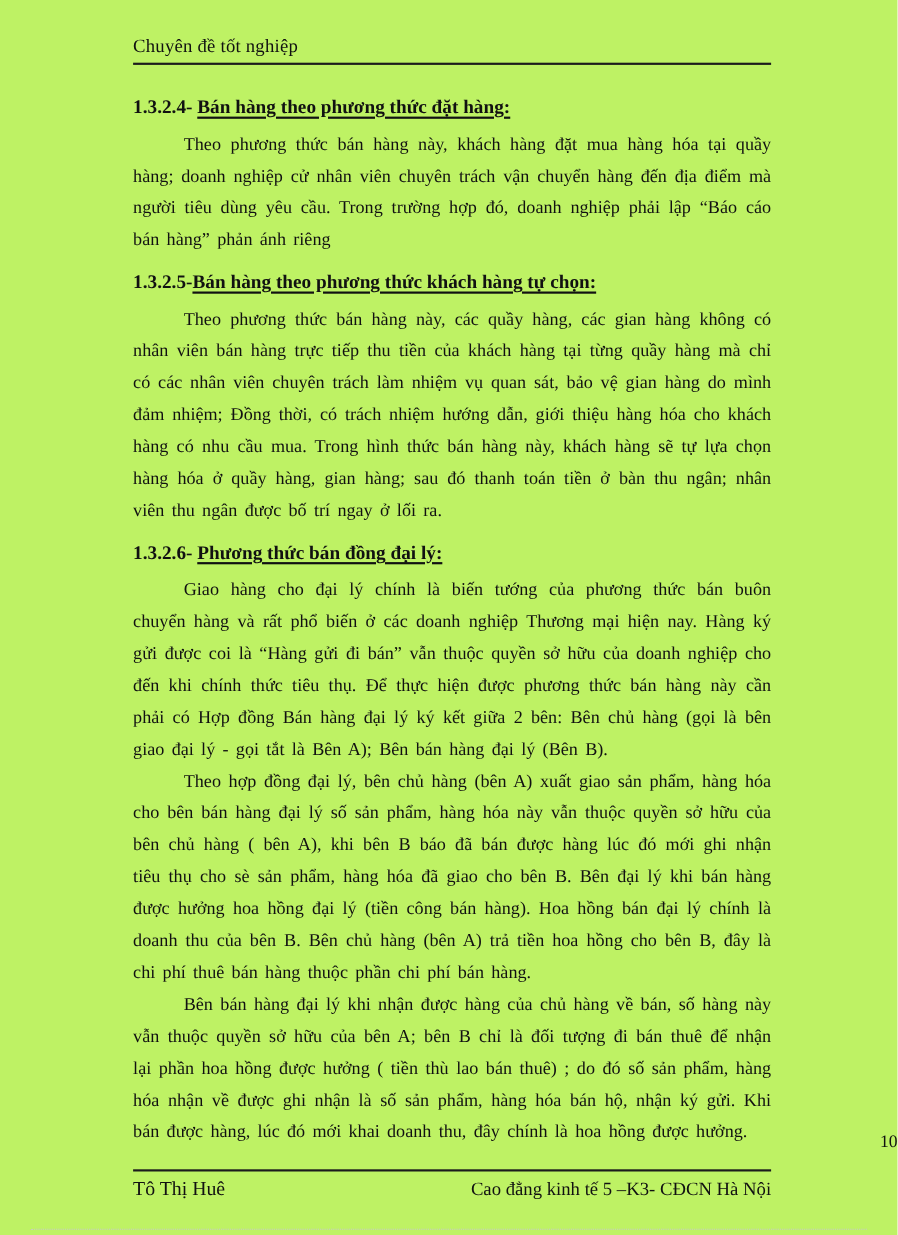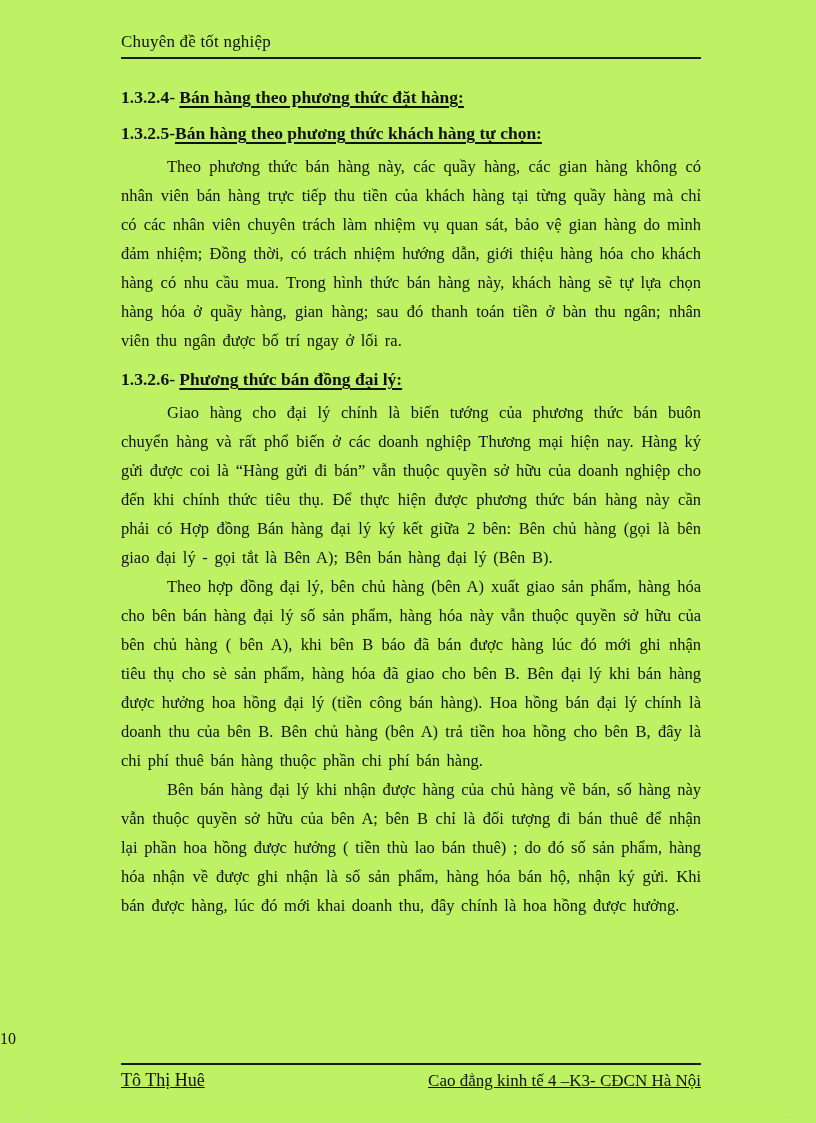--- a/index.html
+++ b/index.html
@@ -48,39 +48,38 @@
     text-align: justify;
     text-indent: 46px;
     margin: 0;
     word-spacing: 2.5px;
   }
   .page-number {
     position: absolute;
     left: 0;
     top: 1030px;
     width: 100%;
-    text-align: left;
+    text-align: right;
     font-size: 16px;
   }
   .footer-rule {
     position: absolute;
     left: 121px;
     top: 1063px;
     width: 580px;
     border-top: 2px solid #1c1c1c;
   }
   .footer-row {
     position: absolute;
     left: 121px;
     top: 1070px;
     width: 580px;
     display: flex;
     justify-content: space-between;
     align-items: baseline;
-    text-decoration: underline;
   }
   .footer-author {
     font-size: 18px;
   }
   .footer-class {
     font-size: 17px;
   }
   .bottom-dotted {
     position: absolute;
     left: 28px;
@@ -96,20 +95,21 @@
 
   <div class="content">
 
     <div class="doc-header">Chuyên đề tốt nghiệp</div>
 
     <div class="body-text">
 
       <div class="section-heading">
         <span class="heading-number">1.3.2.4- </span><span class="heading-title">Bán hàng theo phương thức đặt hàng:</span>
       </div>
+      <p class="para">Theo phương thức bán hàng này, khách hàng đặt mua hàng hóa tại quầy hàng; doanh nghiệp cử nhân viên chuyên trách vận chuyển hàng đến địa điểm mà người tiêu dùng yêu cầu. Trong trường hợp đó, doanh nghiệp phải lập “Báo cáo bán hàng” phản ánh riêng</p>
 
       <div class="section-heading">
         <span class="heading-number">1.3.2.5-</span><span class="heading-title">Bán hàng theo phương thức khách hàng tự chọn:</span>
       </div>
       <p class="para">Theo phương thức bán hàng này, các quầy hàng, các gian hàng không có nhân viên bán hàng trực tiếp thu tiền của khách hàng tại từng quầy hàng mà chỉ có các nhân viên chuyên trách làm nhiệm vụ quan sát, bảo vệ gian hàng do mình đảm nhiệm; Đồng thời, có trách nhiệm hướng dẫn, giới thiệu hàng hóa cho khách hàng có nhu cầu mua. Trong hình thức bán hàng này, khách hàng sẽ tự lựa chọn hàng hóa ở quầy hàng, gian hàng; sau đó thanh toán tiền ở bàn thu ngân; nhân viên thu ngân được bố trí ngay ở lối ra.</p>
 
       <div class="section-heading">
         <span class="heading-number">1.3.2.6- </span><span class="heading-title">Phương thức bán đồng đại lý:</span>
       </div>
       <p class="para">Giao hàng cho đại lý chính là biến tướng của phương thức bán buôn chuyển hàng và rất phổ biến ở các doanh nghiệp Thương mại hiện nay. Hàng ký gửi được coi là “Hàng gửi đi bán” vẫn thuộc quyền sở hữu của doanh nghiệp cho đến khi chính thức tiêu thụ. Để thực hiện được phương thức bán hàng này cần phải có Hợp đồng Bán hàng đại lý ký kết giữa 2 bên: Bên chủ hàng (gọi là bên giao đại lý - gọi tắt là Bên A); Bên bán hàng đại lý (Bên B).</p>
@@ -118,18 +118,18 @@
 
     </div>
   </div>
 
   <div class="page-number">10</div>
 
   <div class="footer-rule"></div>
 
   <div class="footer-row">
     <span class="footer-author">Tô Thị Huê</span>
-    <span class="footer-class">Cao đẳng kinh tế 4 –K3- CĐCN Hà Nội</span>
+    <span class="footer-class">Cao đẳng kinh tế 5 –K3- CĐCN Hà Nội</span>
   </div>
 
   <div class="bottom-dotted"></div>
 
 </div>
 
 </body></html>

